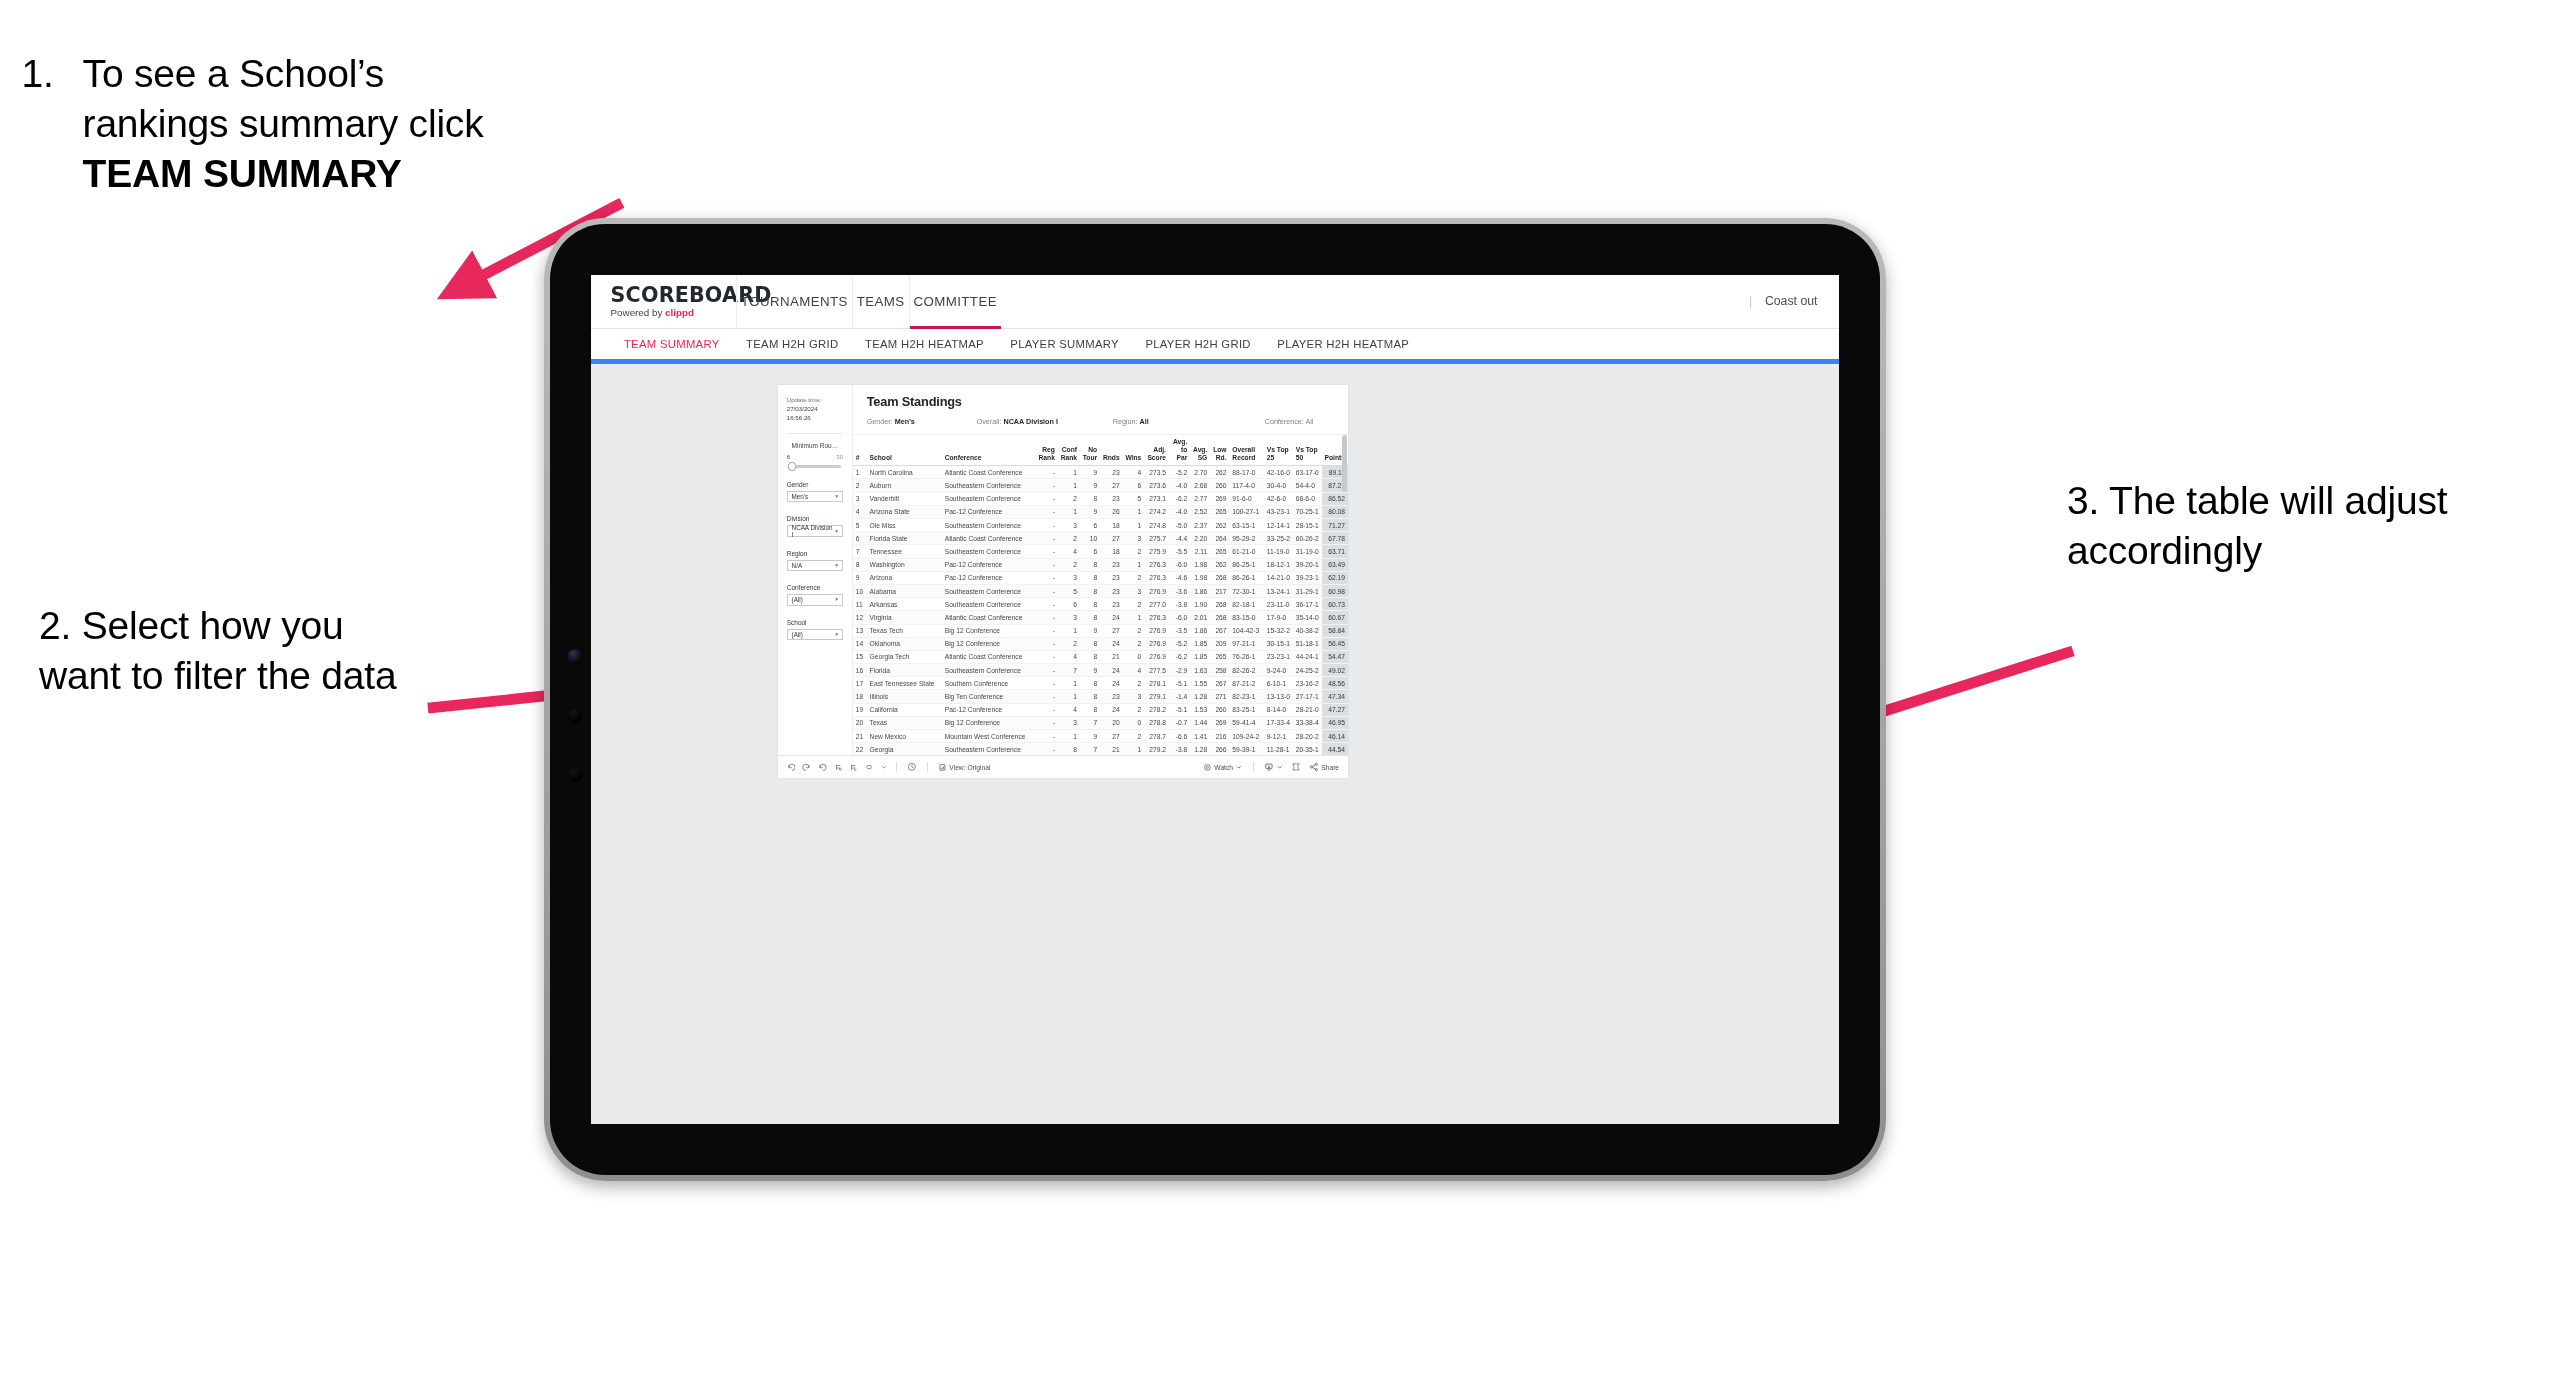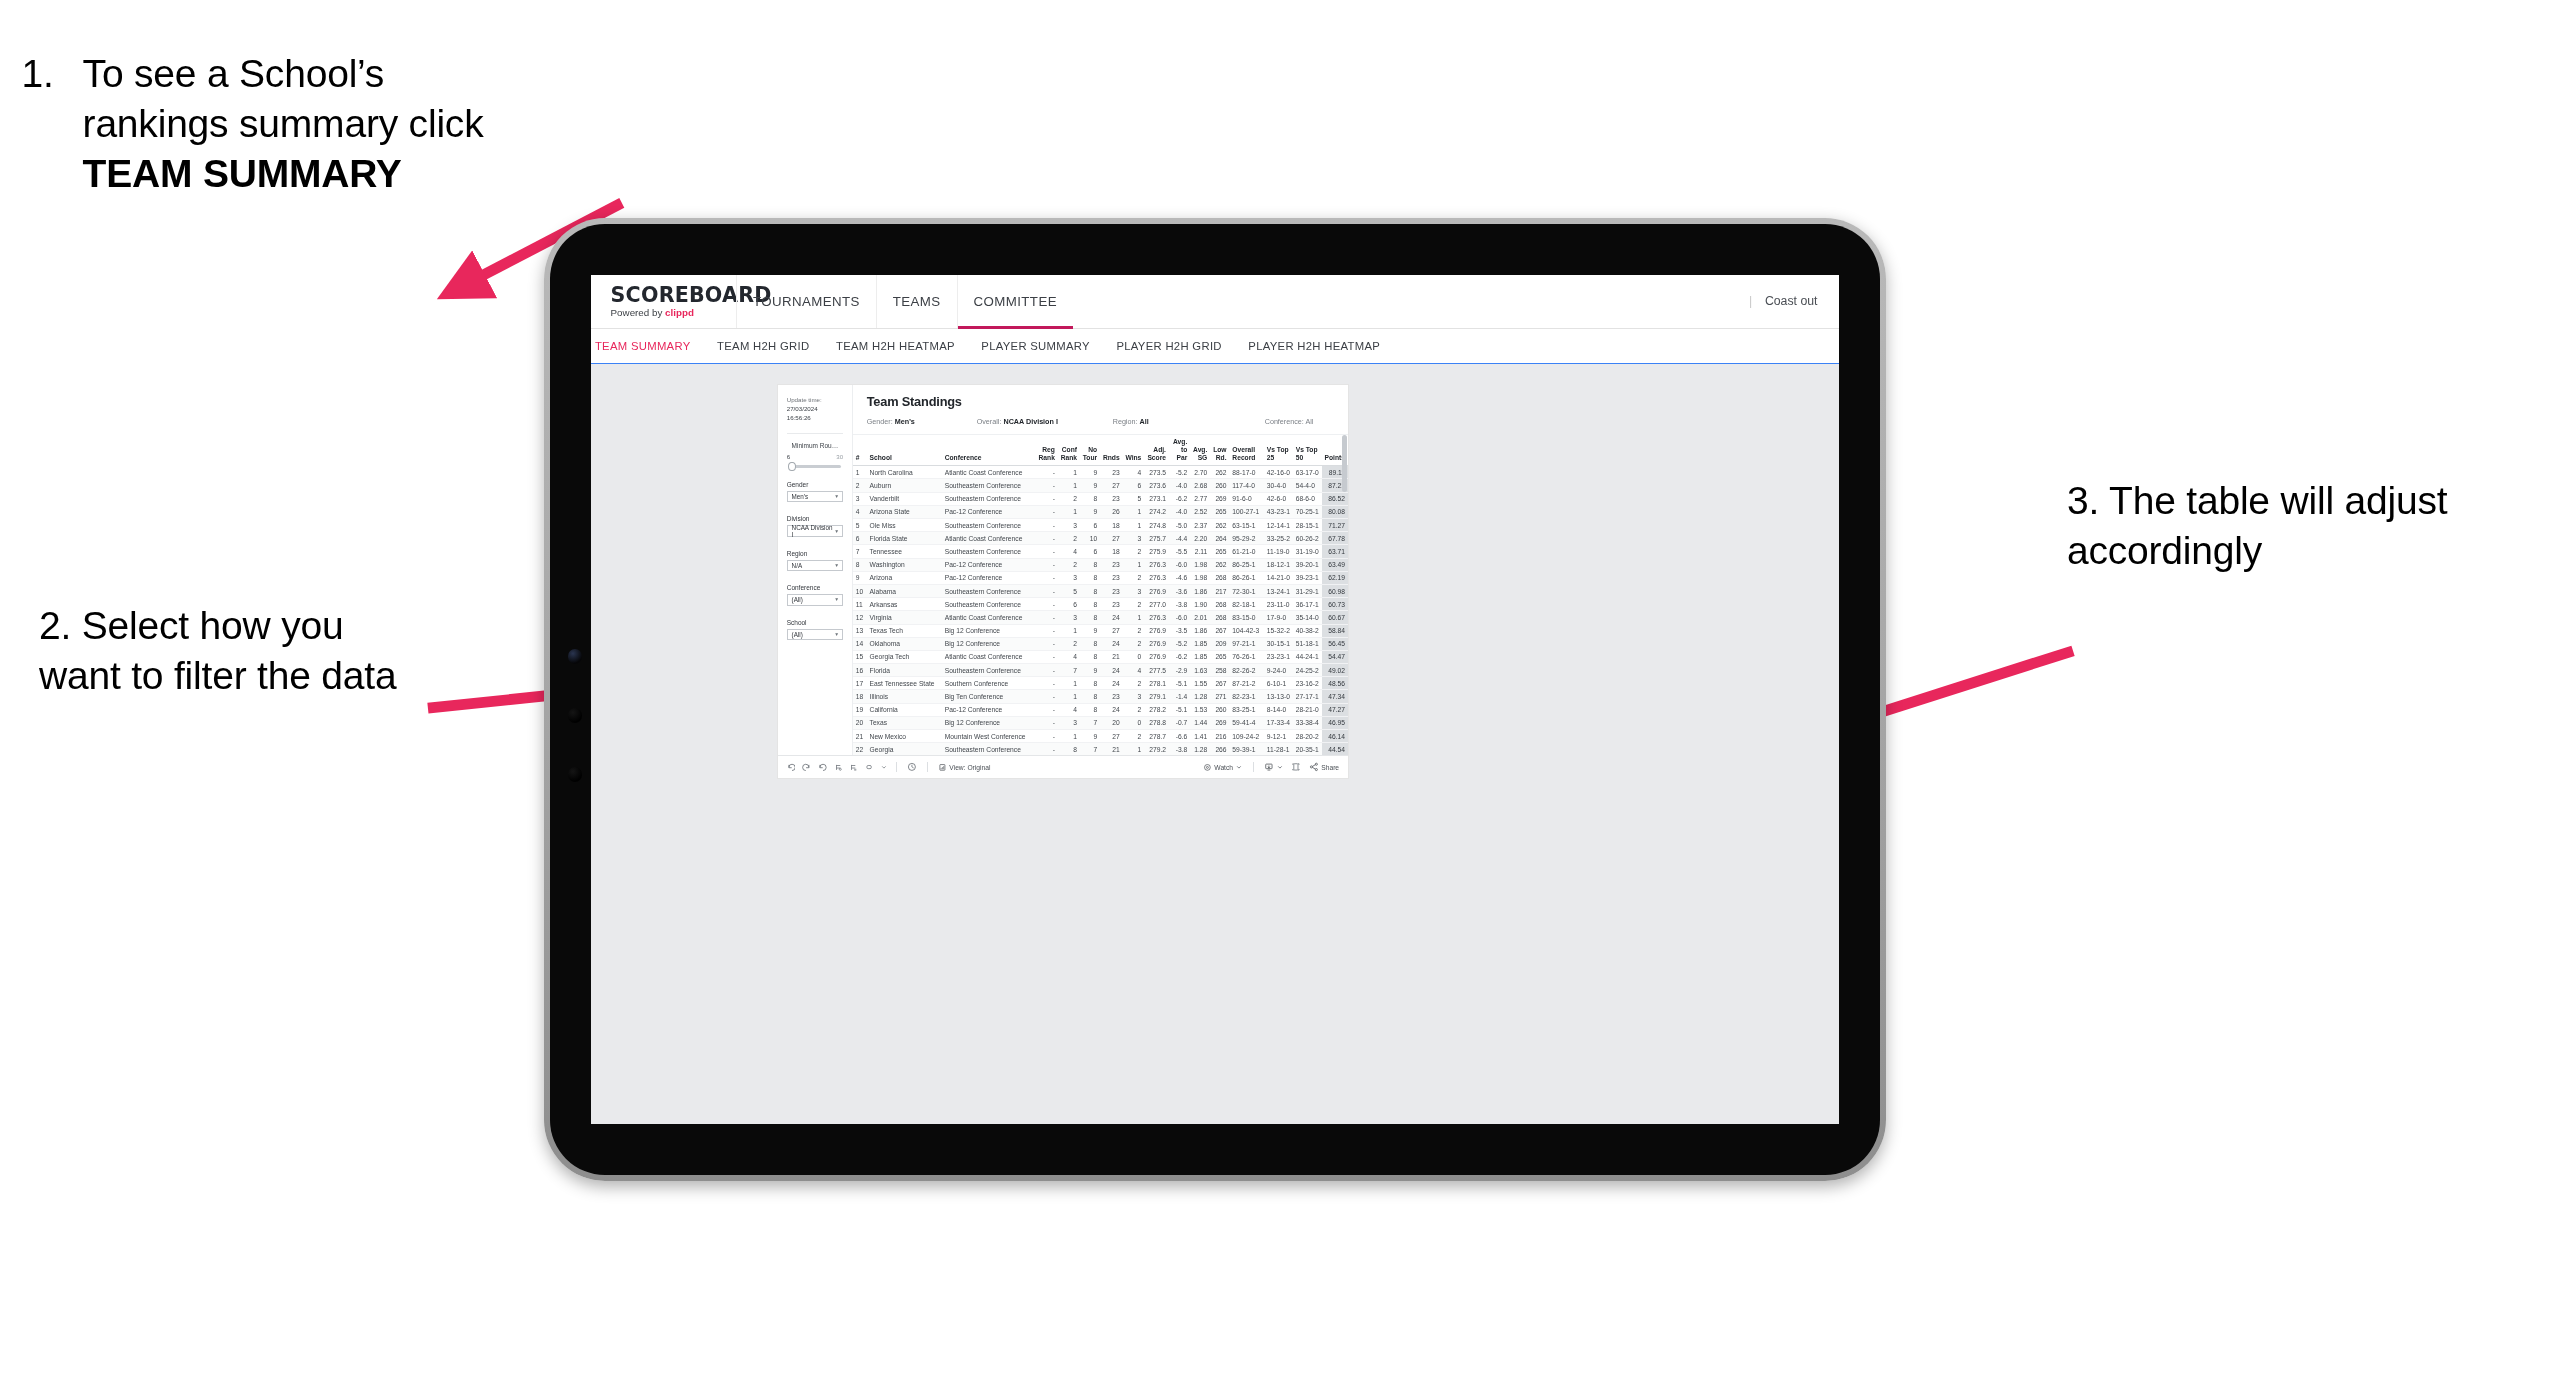--- a/index.html
+++ b/index.html
@@ -80,42 +80,42 @@
   }
   #logo-word {
     font-family: "DejaVu Sans", sans-serif;
     font-size: 20.6px; font-weight: 700; color: #23272e;
     letter-spacing: 0.2px; line-height: 1;
   }
   #logo-sub { font-size: 9.8px; color: #3d4146; margin-top: 2px; line-height: 1; }
   #logo-sub span { color: #e8275c; font-weight: 700; }
 
   .nav-item {
-    display: flex; align-items: center; padding: 0 16px;
+    display: flex; align-items: center; padding: 0 4px;
     font-size: 13.3px; color: #3b3f45; letter-spacing: 0.4px;
     border-left: 1px solid #ededed;
     position: relative; cursor: pointer;
   }
   .nav-item.active::after {
     content: ""; position: absolute; left: 0; right: 0; bottom: -1px;
     height: 2.9px; background: #c2185b;
   }
   #header-right {
     margin-left: auto; display: flex; align-items: center;
     padding-right: 21.6px; gap: 12.8px;
     font-size: 12.3px; color: #4a4e54;
   }
   #header-right .bar { color: #c9c9c9; }
 
   
   #subnav {
     height: 35px; background: #fff;
     display: flex; align-items: center;
-    padding-left: 4px; gap: 26.5px;
-    border-bottom: 1px solid #3b82f6;
+    padding-left: 33px; gap: 26.5px;
+    border-bottom: 5px solid #3b82f6;
     font-size: 11.3px; letter-spacing: 0.3px;
   }
   .subtab { color: #3b3f45; cursor: pointer; white-space: nowrap; }
   .subtab.active { color: #e8275c; }
 
   
   #viz-wrap {
     position: absolute; left: 187px; top: 110px;
     width: 570px; height: 393px;
     background: #a16207;

